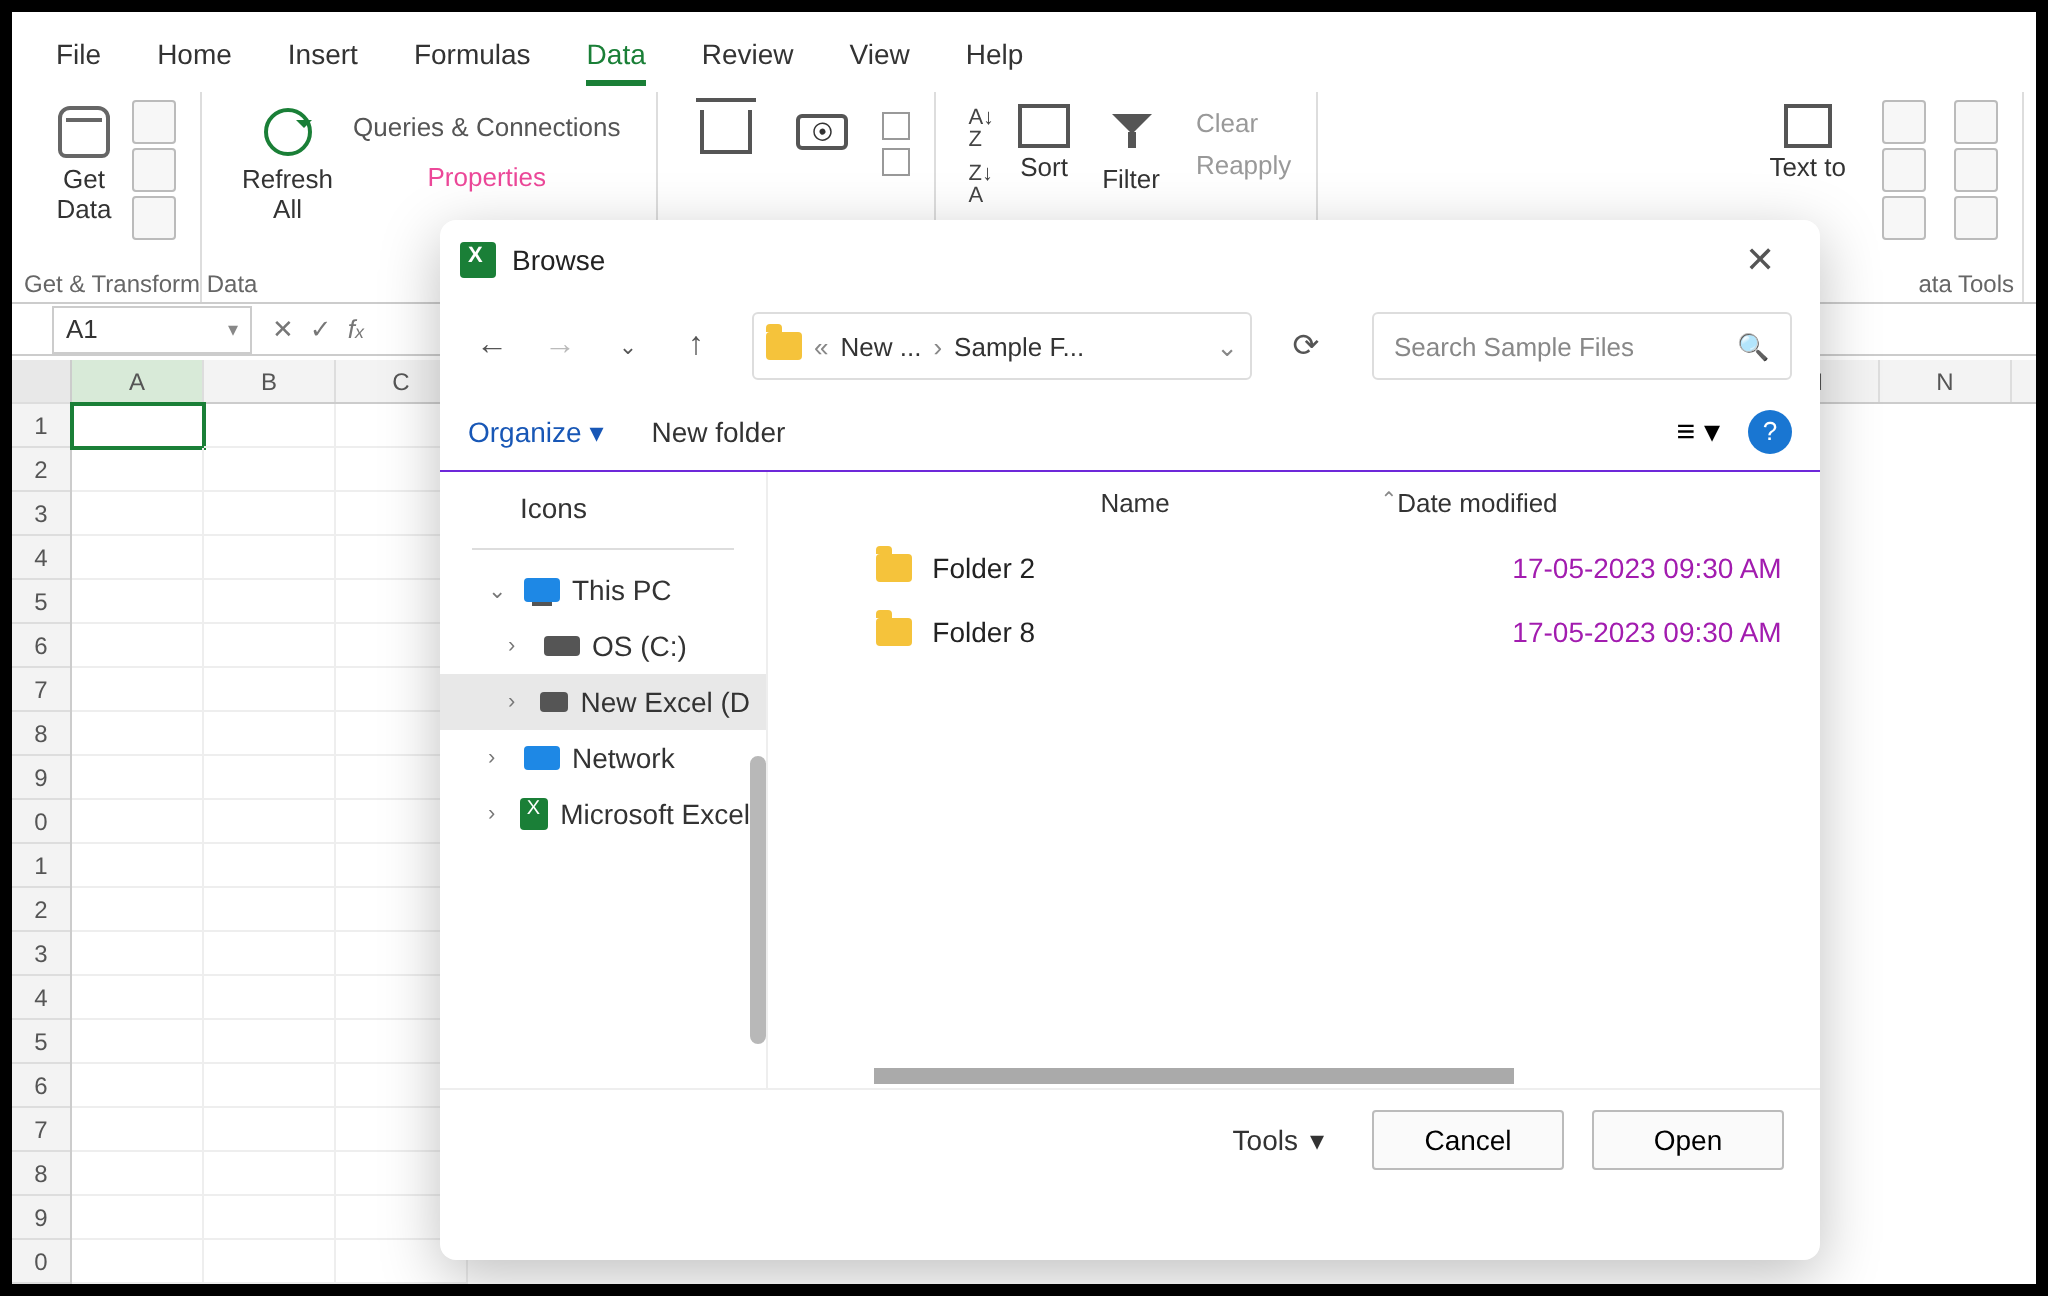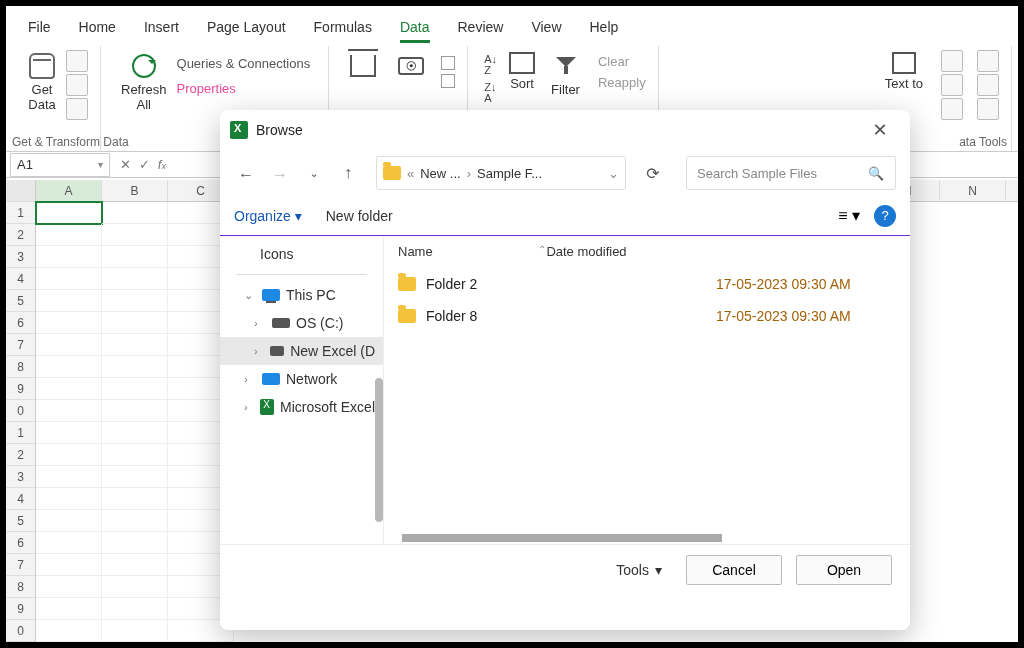--- a/index.html
+++ b/index.html
@@ -9,26 +9,26 @@
 .menubar .mitem { padding: 6px 14px; cursor: pointer; }
 .menubar .mitem.active { color: #1a7f37; position: relative; }
 .menubar .mitem.active::after { content:""; position:absolute; left:14px; right:14px; bottom:-2px; height:3px; background:#1a7f37; }
 .ribbon { height: 110px; border-bottom: 1px solid #ccc; display:flex; padding: 4px 6px 0; gap: 4px; font-size: 12px; color: #444; position: relative; }
 .rgroup { border-right: 1px solid #ddd; padding: 4px 12px 18px; display:flex; flex-direction:column; align-items:center; position:relative; }
 .rgroup .glabel { position:absolute; bottom:2px; left:0; right:0; text-align:center; font-size:12px; color:#666; white-space:nowrap; }
 .bigbtn { display:flex; flex-direction:column; align-items:center; gap:2px; font-size:13px; color:#333; padding:2px 4px; cursor:pointer; }
 .bigbtn .ic { width:28px; height:28px; display:flex; align-items:center; justify-content:center; }
 .smallbtns { display:flex; flex-direction:column; gap:2px; margin-left:6px;}
 .smallbtns div { width:22px; height:22px; border:1px solid #bbb; border-radius:2px; background:#f7f7f7;}
-.qc { display:flex; flex-direction:column; gap:6px; align-items:flex-start; padding-top:4px;}
+.qc { display:flex; flex-direction:column; gap:6px; align-items:center; padding-top:4px;}
 .qc .qrow { font-size:13px; color:#555; padding:2px 6px; cursor:pointer; white-space:nowrap;}
 .filter-extra { display:flex; flex-direction:column; gap:6px; margin-left:6px; padding-top:4px;}
 .filter-extra div { font-size:13px; color:#999; white-space:nowrap;}
 .formula-bar { height:26px; border-bottom:1px solid #ccc; display:flex; align-items:center; font-size:13px; color:#333; }
-.namebox { width:100px; height:24px; border:1px solid #ccc; margin-left:4px; padding:2px 6px; display:flex; align-items:center; justify-content:space-between; }
+.namebox { width:100px; height:24px; border:1px solid #ccc; margin-left:20px; padding:2px 6px; display:flex; align-items:center; justify-content:space-between; }
 .fx-icons { display:flex; gap:8px; margin:0 10px; color:#777; }
 .sheet { position:absolute; left:0; top:174px; right:0; bottom:0; display:flex; font-size:13px; color:#333; }
 .rowhdrs { width:30px; background:#f3f3f3; border-right:1px solid #ccc; }
 .rowhdrs div { height:22px; border-bottom:1px solid #ddd; text-align:center; line-height:22px; font-size:12px; color:#555;}
 .cols { flex:1; }
 .colhdrs { display:flex; background:#f3f3f3; border-bottom:1px solid #ccc; height:22px;}
 .colhdrs div { width:66px; border-right:1px solid #ddd; text-align:center; line-height:22px; font-size:12px; color:#555;}
 .gridrows div.row { display:flex; height:22px;}
 .gridrows div.row div { width:66px; border-right:1px solid #eee; border-bottom:1px solid #eee;}
 .gridrows div.row div.sel { outline:2px solid #1a7f37; outline-offset:-1px;}
@@ -46,38 +46,38 @@
 .crumb .fic::before{content:""; position:absolute; left:0; top:-4px; width:8px; height:4px; background:#f5c33b; border-radius:2px 2px 0 0;}
 .crumb .chev { color:#888; }
 .refresh { width:34px; height:34px; display:flex; align-items:center; justify-content:center; cursor:pointer; color:#555;}
 .search { width:210px; height:34px; border:1px solid #ddd; border-radius:3px; display:flex; align-items:center; padding:0 10px; color:#888; font-size:13px; margin-left:6px;}
 .search span:last-child { margin-left:auto; color:#555;}
 .dlg-toolbar { height:40px; border-bottom:1px solid #6d28d9; display:flex; align-items:center; padding:0 14px; gap:24px; font-size:14px;}
 .dlg-toolbar .org { color:#1857b6; cursor:pointer;}
 .dlg-toolbar .nf { color:#333; cursor:pointer;}
 .dlg-toolbar .view { margin-left:auto; display:flex; align-items:center; gap:14px;}
 .dlg-toolbar .help { width:22px; height:22px; border-radius:50%; background:#1976d2; color:#fff; font-size:13px; display:flex; align-items:center; justify-content:center;}
-.dlg-body { flex:1; display:flex; overflow:hidden;}
+.dlg-body { flex:1; display:flex; overflow:hidden;gap:35px;}
 .tree { width:164px; border-right:1px solid #eee; padding:4px 0; font-size:14px; color:#333; position:relative;}
 .tnode { display:flex; align-items:center; gap:6px; padding:6px 8px 6px 24px; cursor:pointer; white-space:nowrap;}
 .tnode.indent1 { padding-left:34px;}
 .tnode.sel { background:#e8e8e8;}
 .tree .exp { width:12px; color:#777; font-size:11px;}
 .tree hr { border:none; border-top:1px solid #ddd; margin:6px 16px;}
 .scrolly { position:absolute; right:0; top:142px; width:8px; height:144px; background:#b8b8b8; border-radius:4px;}
-.files { flex:1; display:flex; flex-direction:column; position:relative;}
+.files { flex:1; display:flex; flex-direction:column; position:relative;align-items:center;}
 .fhdr { display:flex; padding:8px 14px; font-size:13px; color:#333; border-bottom:1px solid transparent;}
 .fhdr .hname { width:310px;}
 .fhdr .hdate { flex:1;}
 .fhdr .sort-caret { font-size:10px; color:#888; margin-left:-170px;}
 .frow { display:flex; align-items:center; padding:8px 14px; font-size:14px; color:#222;}
 .frow .fic { width:18px; height:14px; background:#f5c33b; border-radius:2px; margin-right:10px; position:relative;}
 .frow .fic::before{content:""; position:absolute; left:0; top:-4px; width:8px; height:4px; background:#f5c33b; border-radius:2px 2px 0 0;}
 .frow .fname { width:290px;}
-.frow .fdate { color:#a16207;}
+.frow .fdate { color:#a21caf;}
 .hscroll { position:absolute; bottom:0; left:18px; right:0; height:10px;}
 .hscroll .thumb { height:8px; background:#aaa; width:320px; margin-left:0;}
 .dlg-footer { height:86px; border-top:1px solid #eee; padding:10px 18px; display:flex; flex-direction:column; gap:12px;}
 .fn-row { display:flex; align-items:center; gap:10px;}
 .fn-row label { font-size:14px; color:#333; text-align:right; width:190px;}
 .fn-input { flex:1; height:28px; border:1px solid #ccc; padding:0 8px; font-size:14px; display:flex; align-items:center;}
 .btn-row { display:flex; justify-content:flex-end; align-items:center; gap:14px;}
 .tools { font-size:14px; color:#333; cursor:pointer; display:flex; align-items:center; gap:6px; margin-right:10px;}
 .btn { width:96px; height:30px; border:1px solid #bbb; background:#fafafa; font-size:14px; cursor:pointer; border-radius:2px;}
 
@@ -101,21 +101,20 @@
 </style>
 </head>
 <body>
 
 <div class="app">
 
   <div class="menubar">
     <div class="mitem">File</div>
     <div class="mitem">Home</div>
     <div class="mitem">Insert</div>
-    <div class="mitem">Page Layout</div>
     <div class="mitem">Formulas</div>
     <div class="mitem active">Data</div>
     <div class="mitem">Review</div>
     <div class="mitem">View</div>
     <div class="mitem">Help</div>
   </div>
 
   <div class="ribbon">
     <div class="rgroup" style="flex-direction:row;align-items:flex-start;">
       <div class="bigbtn">

